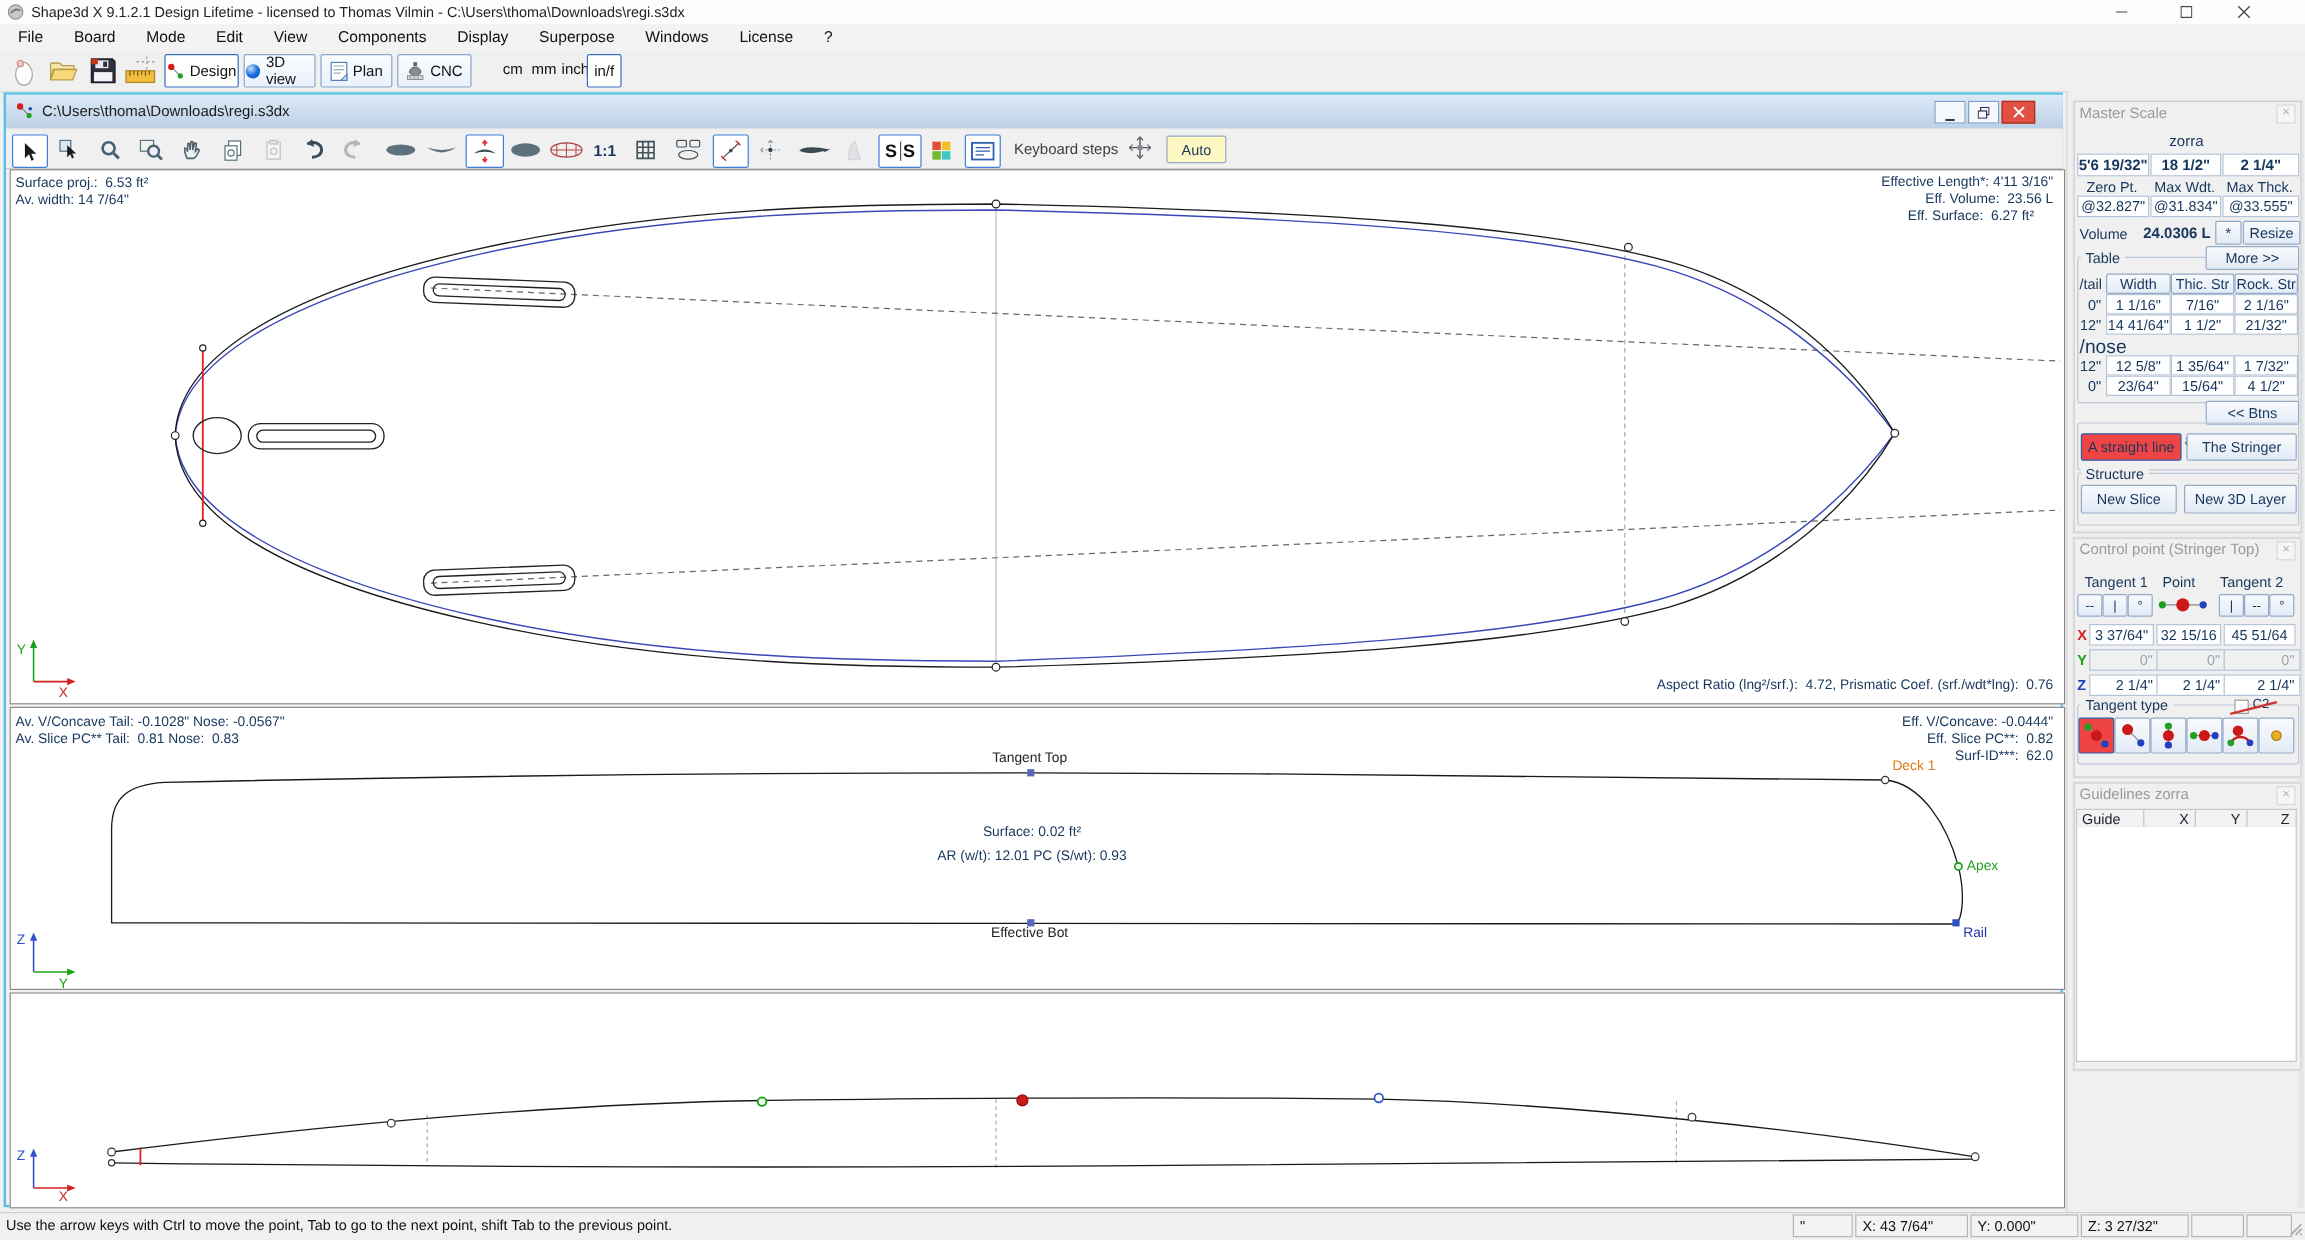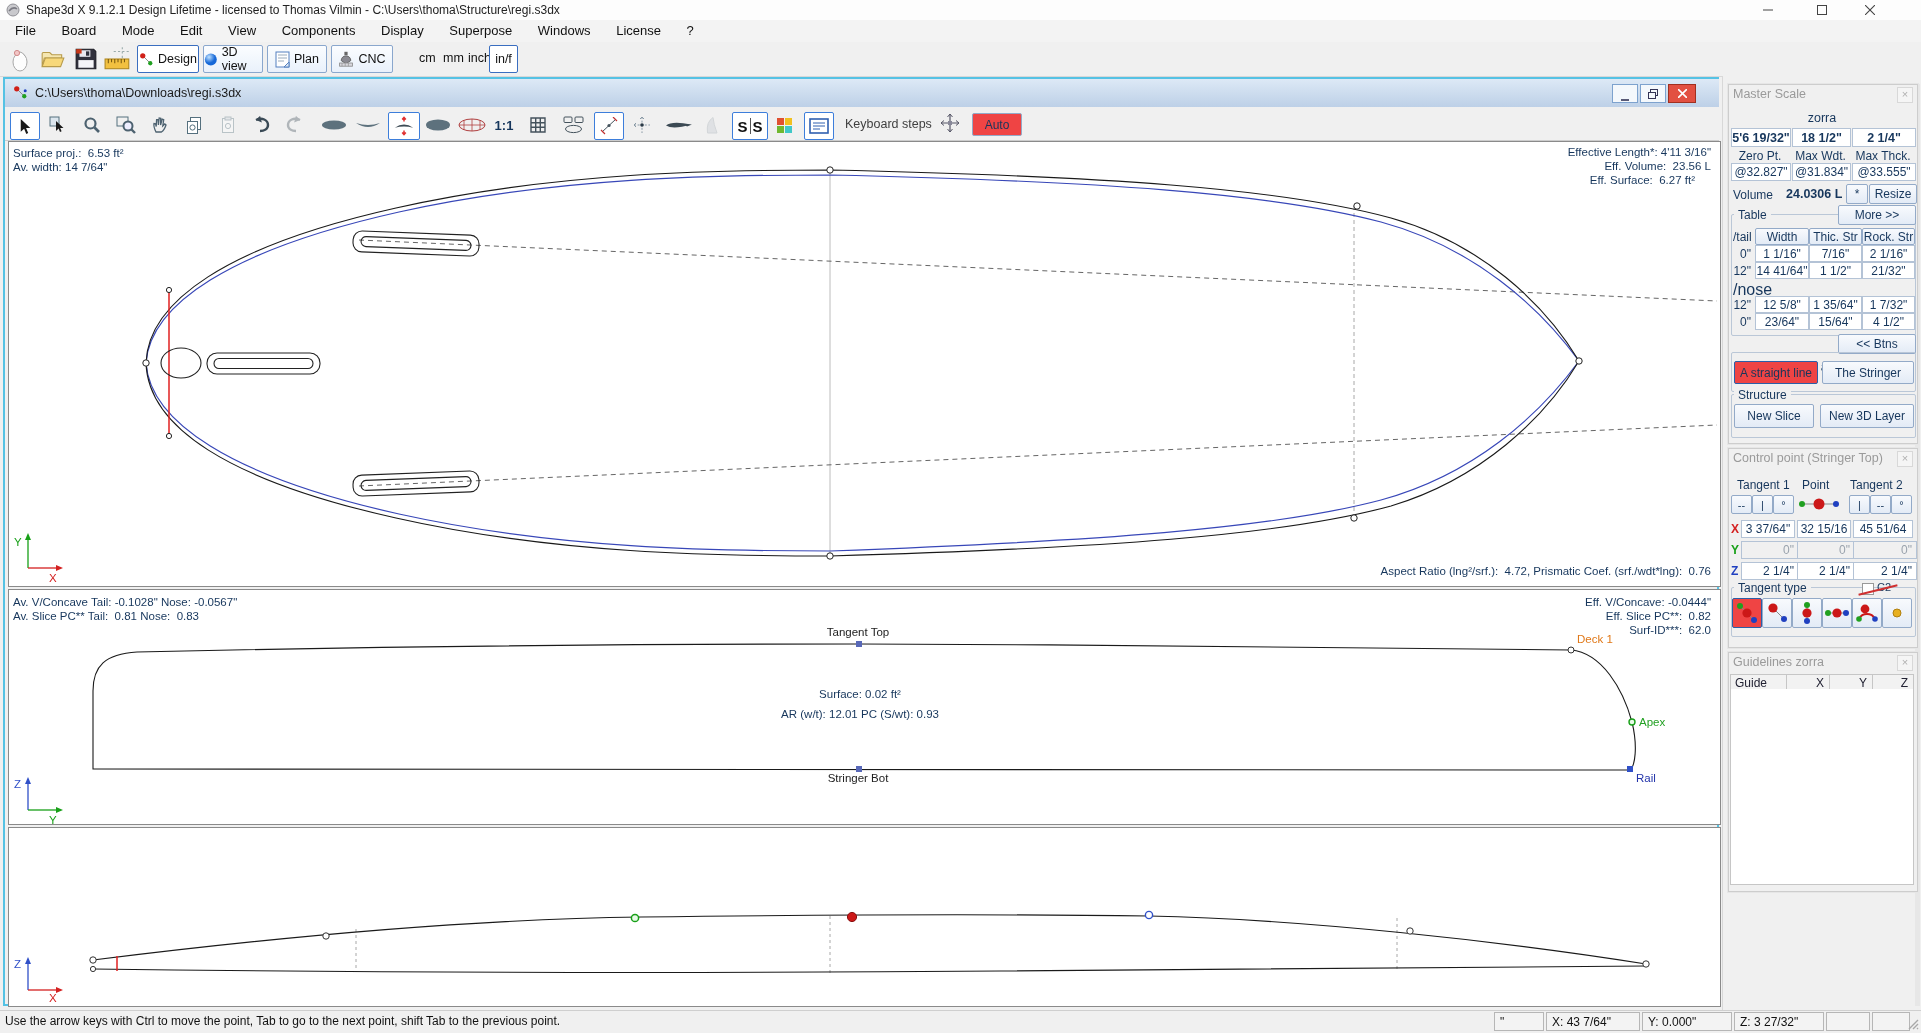--- a/index.html
+++ b/index.html
@@ -36,21 +36,21 @@
 </head>
 <body>
 
 <div class="abs" style="left:0;top:0;width:1921px;height:20px;background:#fdfdfd;border-bottom:1px solid #e8e8e8">
   <span class="abs" style="left:6px;top:3px">
     <svg width="14" height="14" viewBox="0 0 14 14">
         <circle cx="7" cy="7" r="6" fill="#c9c9cd" stroke="#909096"></circle>
         <path d="M3 8 Q7 3 11 6" fill="none" stroke="#7a7a82" stroke-width="1.5"></path>
       </svg>
   </span>
-  <span class="abs" style="left:26px;top:3px;font-size:12px;color:#222;white-space:pre">Shape3d X 9.1.2.1 Design Lifetime - licensed to Thomas Vilmin - C:\Users\thoma\Structure\regi.s3dx</span>
+  <span class="abs" style="left:26px;top:3px;font-size:12px;color:#222;white-space:pre">Shape3d X 9.1.2.1 Design Lifetime - licensed to Thomas Vilmin - C:\Users\thoma\Downloads\regi.s3dx</span>
   <span class="wb" style="right:130px">
     <svg width="10" height="10" viewBox="0 0 10 10">
         <line x1="0" y1="5" x2="10" y2="5" stroke="#444" stroke-width="1"></line>
       </svg>
   </span>
   <span class="wb" style="right:76px">
     <svg width="10" height="10" viewBox="0 0 10 10">
         <rect x="0.5" y="0.5" width="9" height="9" fill="none" stroke="#444"></rect>
       </svg>
   </span>
@@ -327,21 +327,21 @@
     </svg>
   </span>
 <span class="abs" style="left:845px;top:117px;font-size:12.5px;color:#404040">Keyboard steps</span>
 <span class="abs" style="left:940px;top:113px">
     <svg width="20" height="20" viewBox="0 0 20 20">
       <path d="M10 1 V19 M1 10 H19" stroke="#556" stroke-width="1.2"></path>
       <path d="M10 1 l-2.5 3 M10 1 l2.5 3 M10 19 l-2.5 -3 M10 19 l2.5 -3 M1 10 l3 -2.5 M1 10 l3 2.5 M19 10 l-3 -2.5 M19 10 l-3 2.5" stroke="#556" fill="none"></path>
       <rect x="8" y="8" width="4" height="4" fill="#889"></rect>
     </svg>
   </span>
-<div class="btn2" style="left:972px;top:113px;width:48px;height:21px;background:#ef4444">
+<div class="btn2" style="left:972px;top:113px;width:48px;height:21px;background:#fef9c3">
     <span>Auto</span>
   </div>
 
 <div class="view" style="left:8px;top:141px;width:1711px;height:444px">
   <svg width="1711" height="442" viewBox="8 142 1711 442">
     <line x1="829" y1="171" x2="829" y2="555" stroke="#bcbcbc" stroke-width="1"></line>
     <line x1="1353" y1="206" x2="1353" y2="518" stroke="#a8a8a8" stroke-width="1" stroke-dasharray="4 3"></line>
     <line x1="358" y1="240" x2="1716" y2="301" stroke="#666" stroke-width="1" stroke-dasharray="5 4"></line>
     <line x1="358" y1="486" x2="1716" y2="425" stroke="#666" stroke-width="1" stroke-dasharray="5 4"></line>
     <path d="M 145,363 C 149,305 228,250 398,212 C 556,177 715,175 829,175 C 1095,181 1270,193 1380,222 C 1472,247 1538,306 1578,361 C 1538,416 1472,475 1380,500 C 1270,529 1095,541 829,551 C 715,551 556,549 398,514 C 228,476 149,421 145,363 Z" fill="none" stroke="#3847b8" stroke-width="1.2"></path>
@@ -408,21 +408,21 @@
 <span class="t" style="left:13px;top:596px">Av. V/Concave Tail: -0.1028" Nose: -0.0567"</span>
 <span class="t" style="left:13px;top:610px">Av. Slice PC** Tail:  0.81 Nose:  0.83</span>
 <span class="t tr" style="right:210px;top:596px">Eff. V/Concave: -0.0444"</span>
 <span class="t tr" style="right:210px;top:610px">Eff. Slice PC**:  0.82</span>
 <span class="t tr" style="right:210px;top:624px">Surf-ID***:  62.0</span>
 <span class="t cx" style="left:858px;top:626px;color:#222">Tangent Top</span>
 <span class="t" style="left:1577px;top:633px;color:#e07818">Deck 1</span>
 <span class="t cx" style="left:860px;top:688px">Surface: 0.02 ft²</span>
 <span class="t cx" style="left:860px;top:708px">AR (w/t): 12.01 PC (S/wt): 0.93</span>
 <span class="t" style="left:1639px;top:716px;color:#22a022">Apex</span>
-<span class="t cx" style="left:858px;top:772px;color:#222">Stringer Bot</span>
+<span class="t cx" style="left:858px;top:772px;color:#222">Effective Bot</span>
 <span class="t" style="left:1636px;top:772px;color:#2233aa">Rail</span>
 <span class="t" style="left:14px;top:778px;color:#3050c8">Z</span>
 <span class="t" style="left:49px;top:814px;color:#18a018">Y</span>
 
 <div class="view" style="left:8px;top:827px;width:1711px;height:178px">
   <svg width="1711" height="176" viewBox="8 828 1711 176">
     <line x1="355" y1="929" x2="355" y2="972" stroke="#a8a8a8" stroke-dasharray="3 3"></line>
     <line x1="829" y1="916" x2="829" y2="973" stroke="#a8a8a8" stroke-dasharray="3 3"></line>
     <line x1="1396" y1="918" x2="1396" y2="970" stroke="#a8a8a8" stroke-dasharray="3 3"></line>
     <path d="M 92,960 C 300,934 480,919 640,917 C 800,915 1000,914 1148,916 C 1300,919 1500,941 1645,964" fill="none" stroke="#1a1a1a" stroke-width="1.1"></path>

